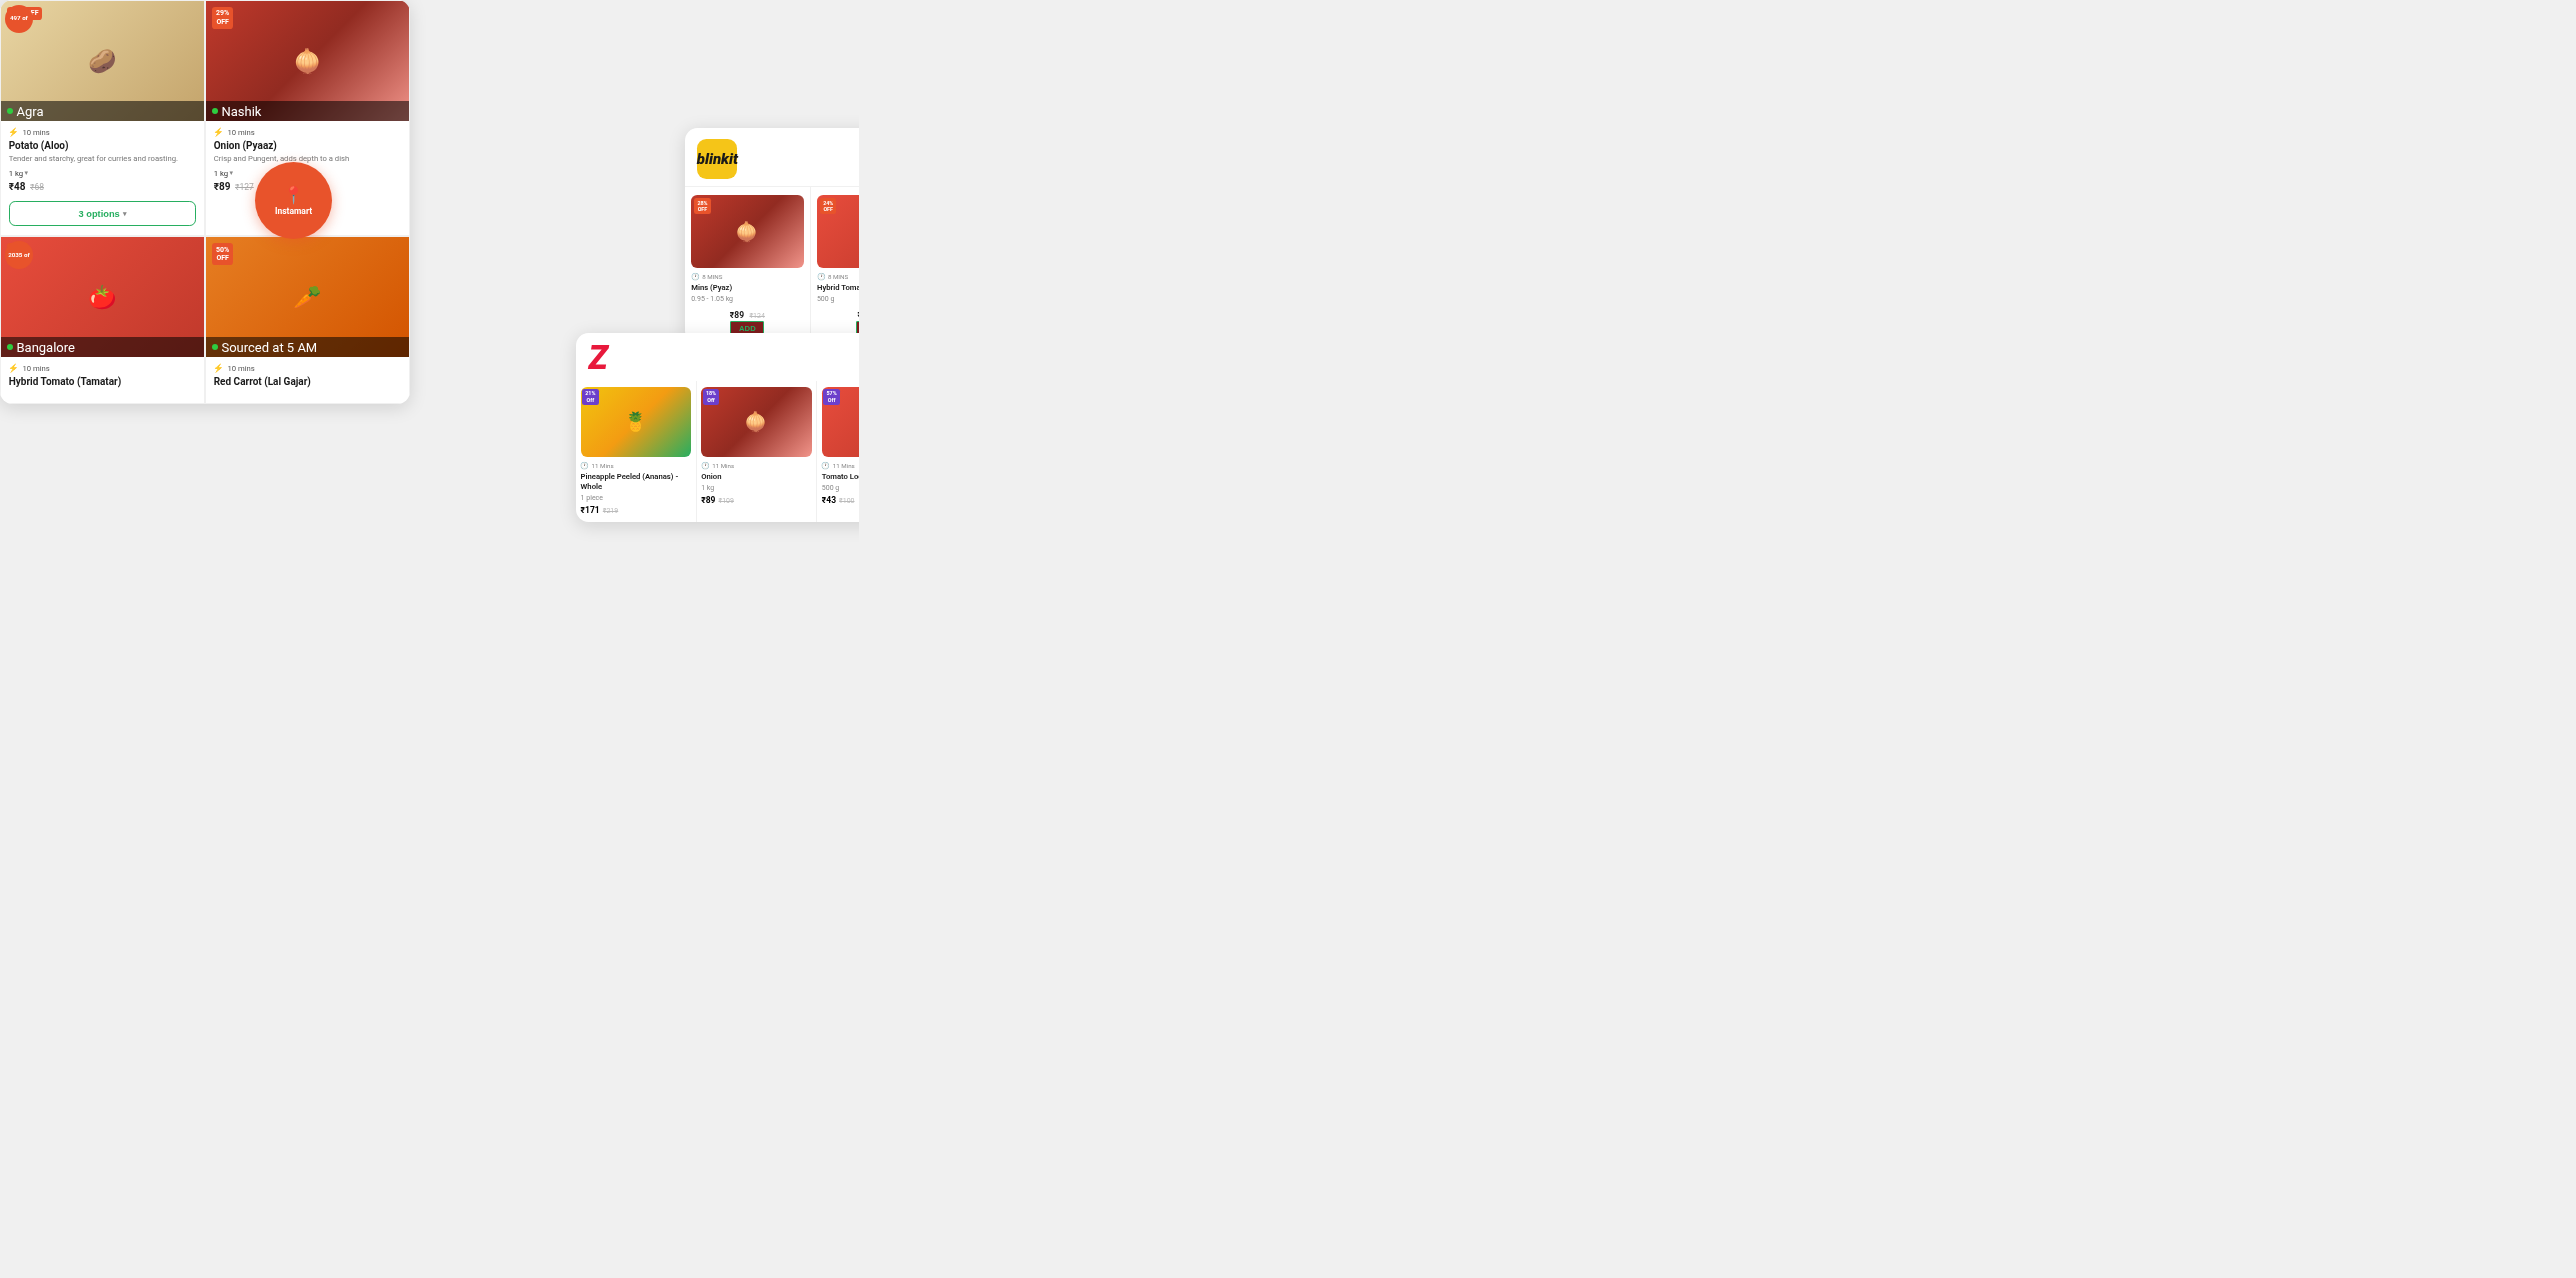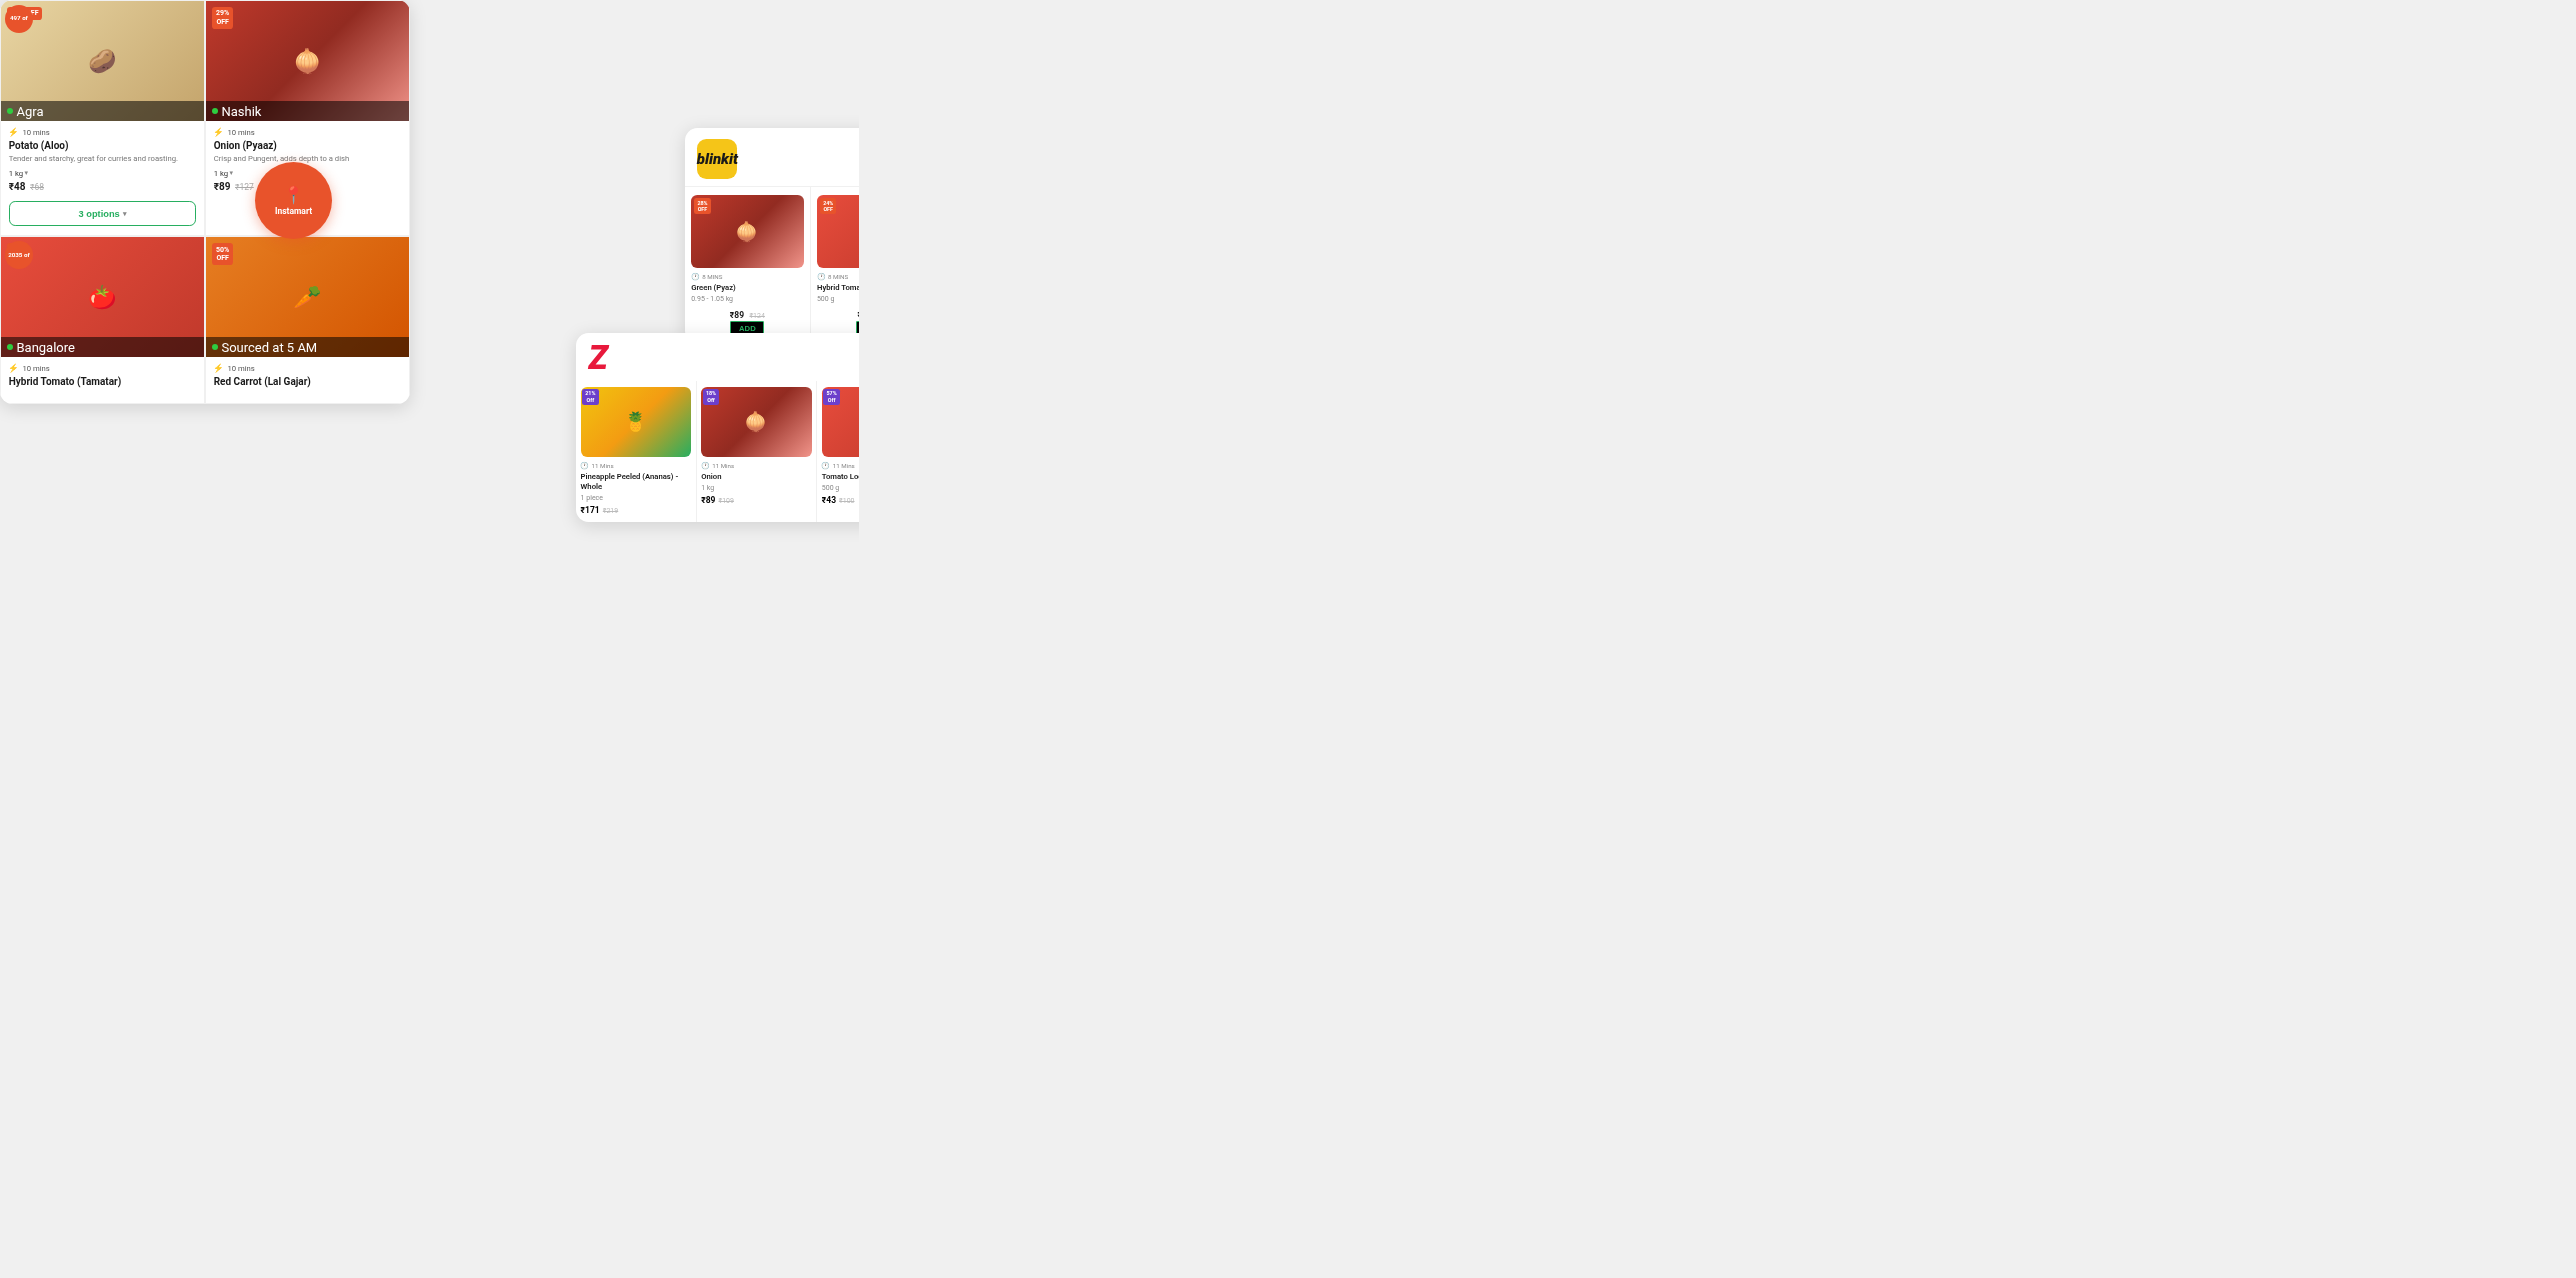--- a/index.html
+++ b/index.html
@@ -319,21 +319,21 @@
       font-size: 7px;
       color: #bbb;
       text-decoration: line-through;
       margin-left: 2.3px;
     }
 
     .bl-add-btn {
       border: 1.2px solid #27ae60;
       border-radius: 1px;
       padding: 2.3px 7.7px;
-      background: #000000;
+      background: #7f1d1d;
       color: #27ae60;
       font-size: 7.7px;
       font-weight: 700;
       cursor: pointer;
     }
 
     
     .zepto-panel {
       position: absolute;
       top: 333px;
@@ -596,21 +596,21 @@
 
     <div class="bl-card">
       <div class="bl-img-wrap">
         <div class="bl-discount-badge">28%<br>OFF</div>
         <div class="food-img-sm img-onion">🧅</div>
       </div>
       <div class="bl-delivery">
         <span class="clock-icon">🕐</span>
         <span>8 MINS</span>
       </div>
-      <div class="bl-name">Green (Pyaz)</div>
+      <div class="bl-name">Mins (Pyaz)</div>
       <div class="bl-weight">0.95 - 1.05 kg</div>
       <div class="bl-price-row">
         <div>
           <span class="bl-price">₹89</span>
           <span class="bl-price-orig">₹124</span>
         </div>
         <button class="bl-add-btn">ADD</button>
       </div>
     </div>
 

